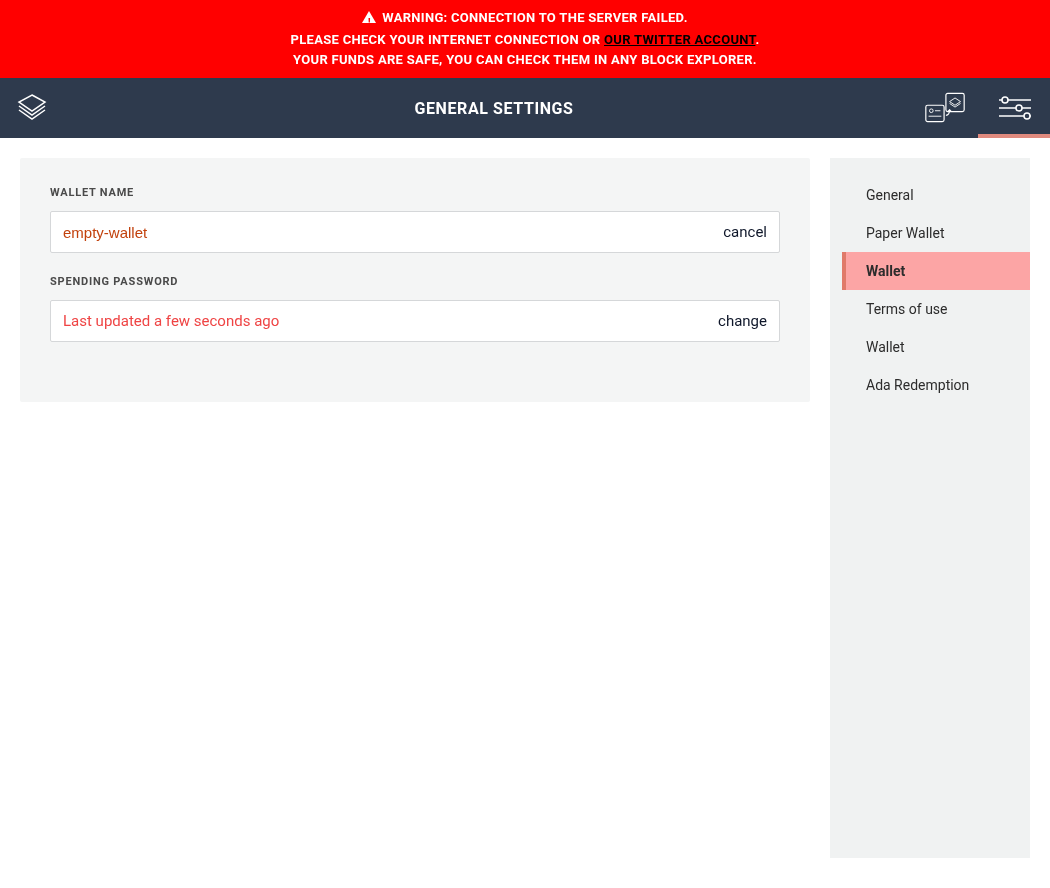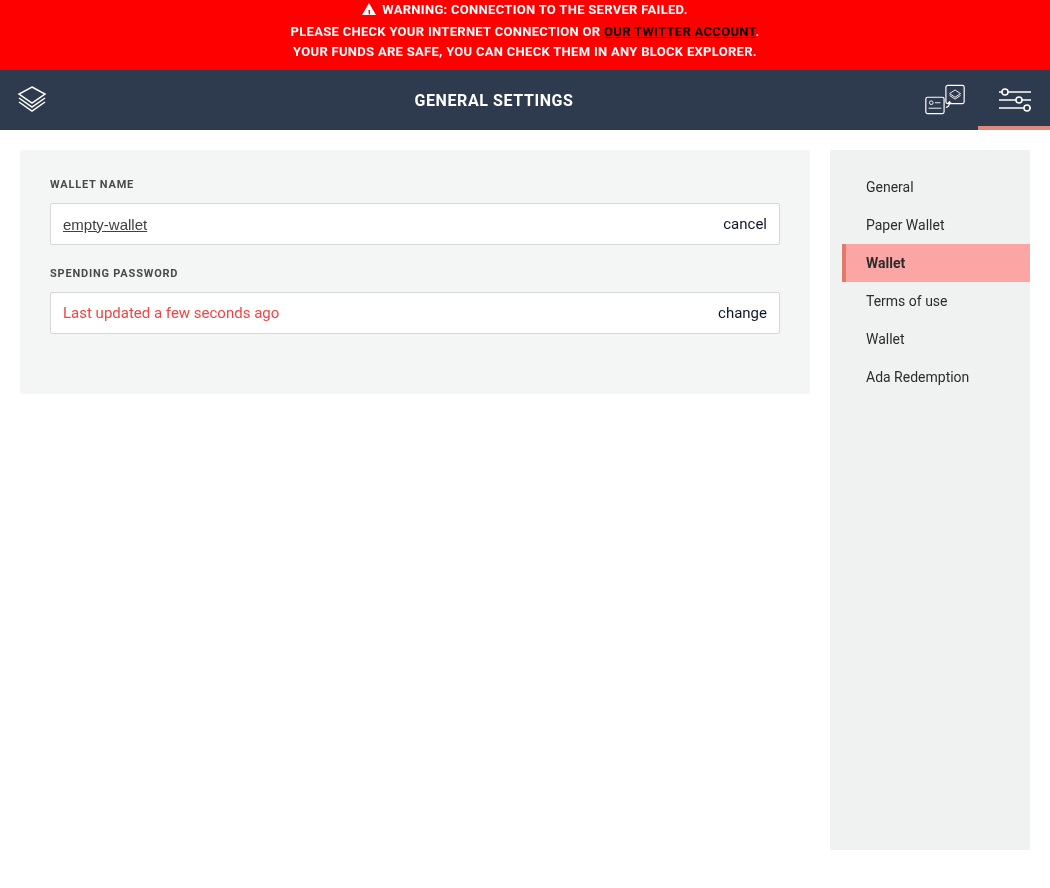--- a/index.html
+++ b/index.html
@@ -2,21 +2,21 @@
 <html><head>
   <meta charset="utf-8">
   <style>
     * { box-sizing: border-box; margin: 0; padding: 0; }
     html, body { width: 1050px; height: 888px; font-family: -apple-system, BlinkMacSystemFont, "Segoe UI", Roboto, Helvetica, Arial, sans-serif; background: #fff; overflow: hidden; }
 
     .warning-banner {
       background: #ff0000;
       color: #fff;
       text-align: center;
-      padding: 0 0 8px 0;
+      padding: 8px 0 8px 0;
       font-size: 13px;
       font-weight: 700;
       letter-spacing: 0.3px;
       line-height: 20px;
     }
     .warning-banner .line1 { display: inline-flex; align-items: center; gap: 6px; }
     .warning-banner .tri {
       display: inline-block;
       width: 0; height: 0;
       border-left: 7px solid transparent;
@@ -113,23 +113,22 @@
       display: flex;
       align-items: center;
       height: 42px;
       padding: 0 12px;
     }
     .input-row input[type="text"] {
       border: none;
       outline: none;
       flex: 1;
       font-size: 15px;
-      color: #404040;
+      color: #c2410c;
       background: transparent;
-      text-decoration: underline;
     }
     .input-row .static-text {
       flex: 1;
       font-size: 15px;
       color: #ef4444;
     }
     .input-row .action-link {
       color: #0f172a;
       font-size: 15px;
       cursor: pointer;

